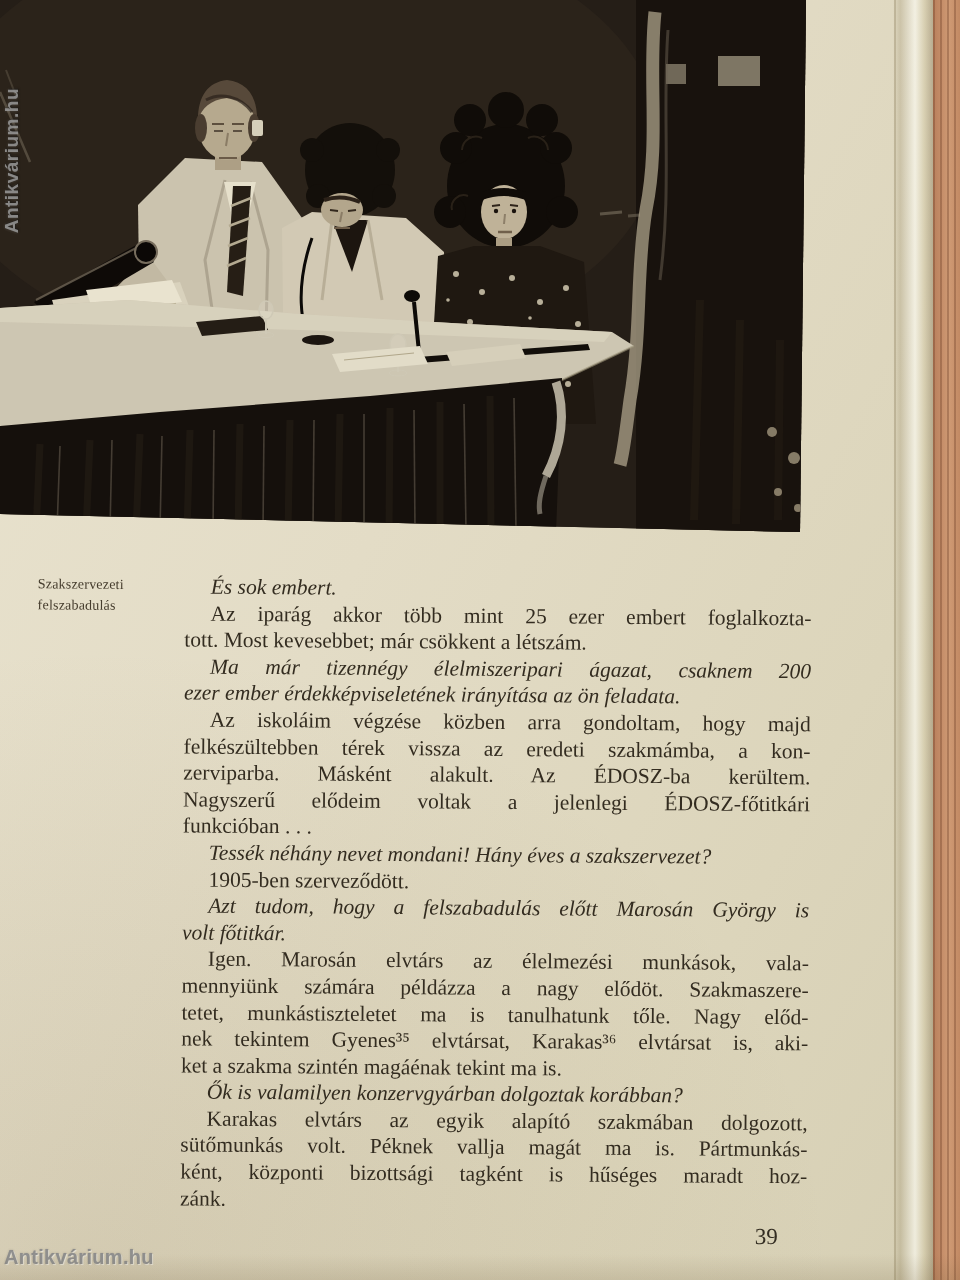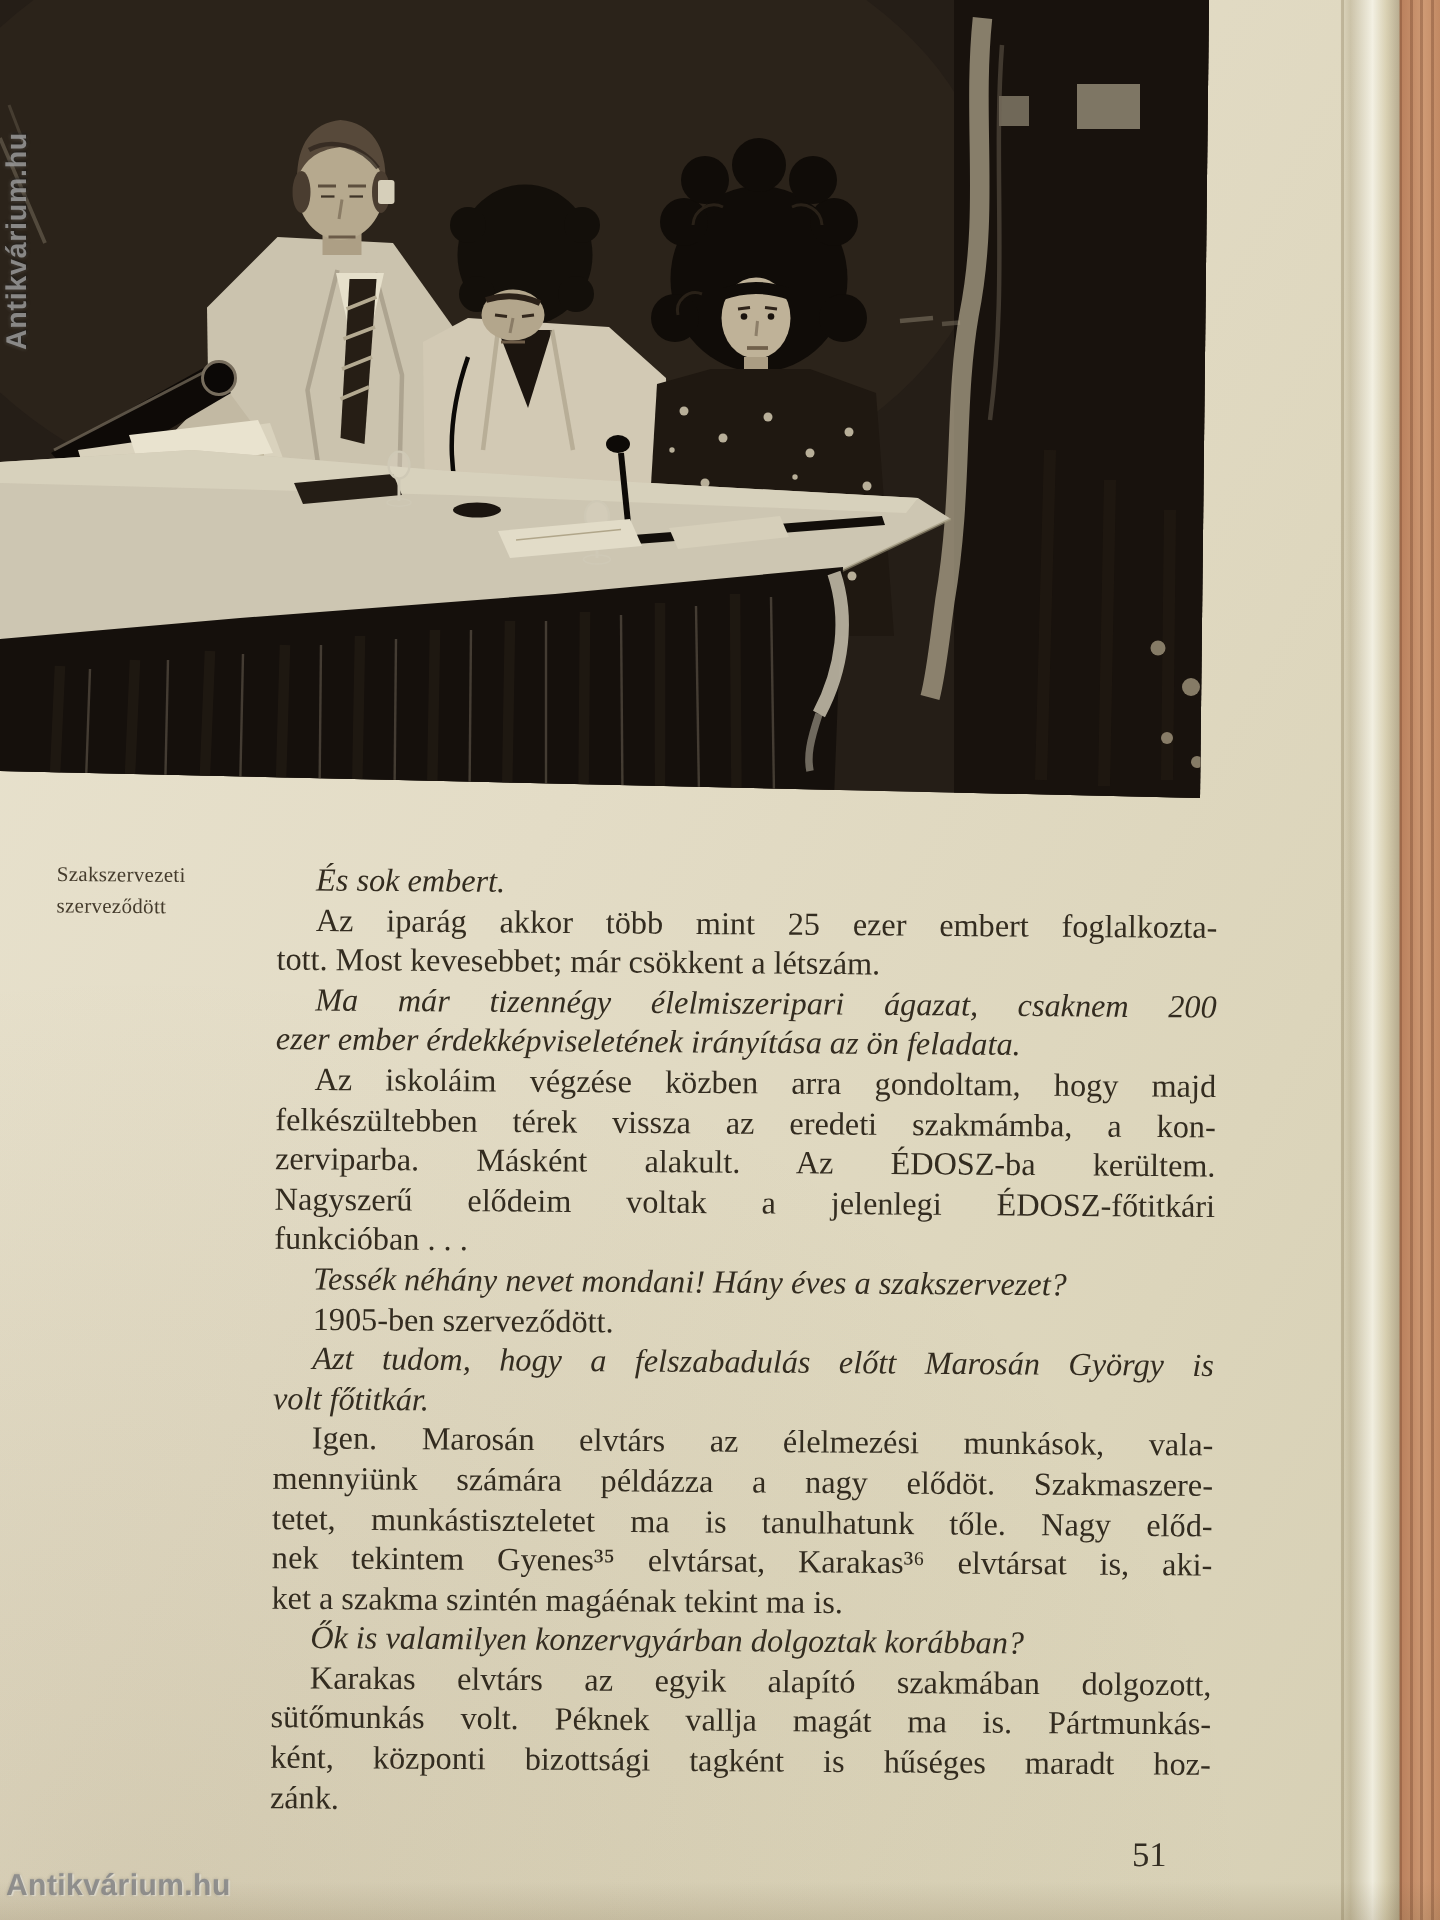--- a/index.html
+++ b/index.html
@@ -227,21 +227,21 @@
           <line x1="514" y1="398" x2="516" y2="530"></line>
       </g>
       <path d="M556,382 C566,412 562,446 546,476" stroke="#c9c2af" stroke-width="9" fill="none" opacity="0.85"></path>
       <path d="M546,476 C540,494 538,504 540,514" stroke="#c9c2af" stroke-width="5" fill="none" opacity="0.5"></path>
     </svg>
   </figure>
 
   <div class="lower">
     <div class="caption">
       <div>Szakszervezeti</div>
-      <div>szerveződött</div>
+      <div>felszabadulás</div>
     </div>
     <div class="bodycol">
         <div class="para italic">
           <div class="line first last">És sok embert.</div>
         </div>
         <div class="para">
           <div class="line first">Az iparág akkor több mint 25 ezer embert foglalkozta-</div>
           <div class="line last">tott. Most kevesebbet; már csökkent a létszám.</div>
         </div>
         <div class="para italic">
@@ -275,19 +275,19 @@
         <div class="para italic">
           <div class="line first last">Ők is valamilyen konzervgyárban dolgoztak korábban?</div>
         </div>
         <div class="para">
           <div class="line first">Karakas elvtárs az egyik alapító szakmában dolgozott,</div>
           <div class="line">sütőmunkás volt. Péknek vallja magát ma is. Pártmunkás-</div>
           <div class="line">ként, központi bizottsági tagként is hűséges maradt hoz-</div>
           <div class="line last">zánk.</div>
         </div>
       </div>
-    <div class="pageno">51</div>
+    <div class="pageno">39</div>
   </div>
 
   <div class="wm-v">Antikvárium.hu</div>
   <div class="wm-h">Antikvárium.hu</div>
   <div class="shade-bottom"></div>
 </div>
 
 </body></html>

